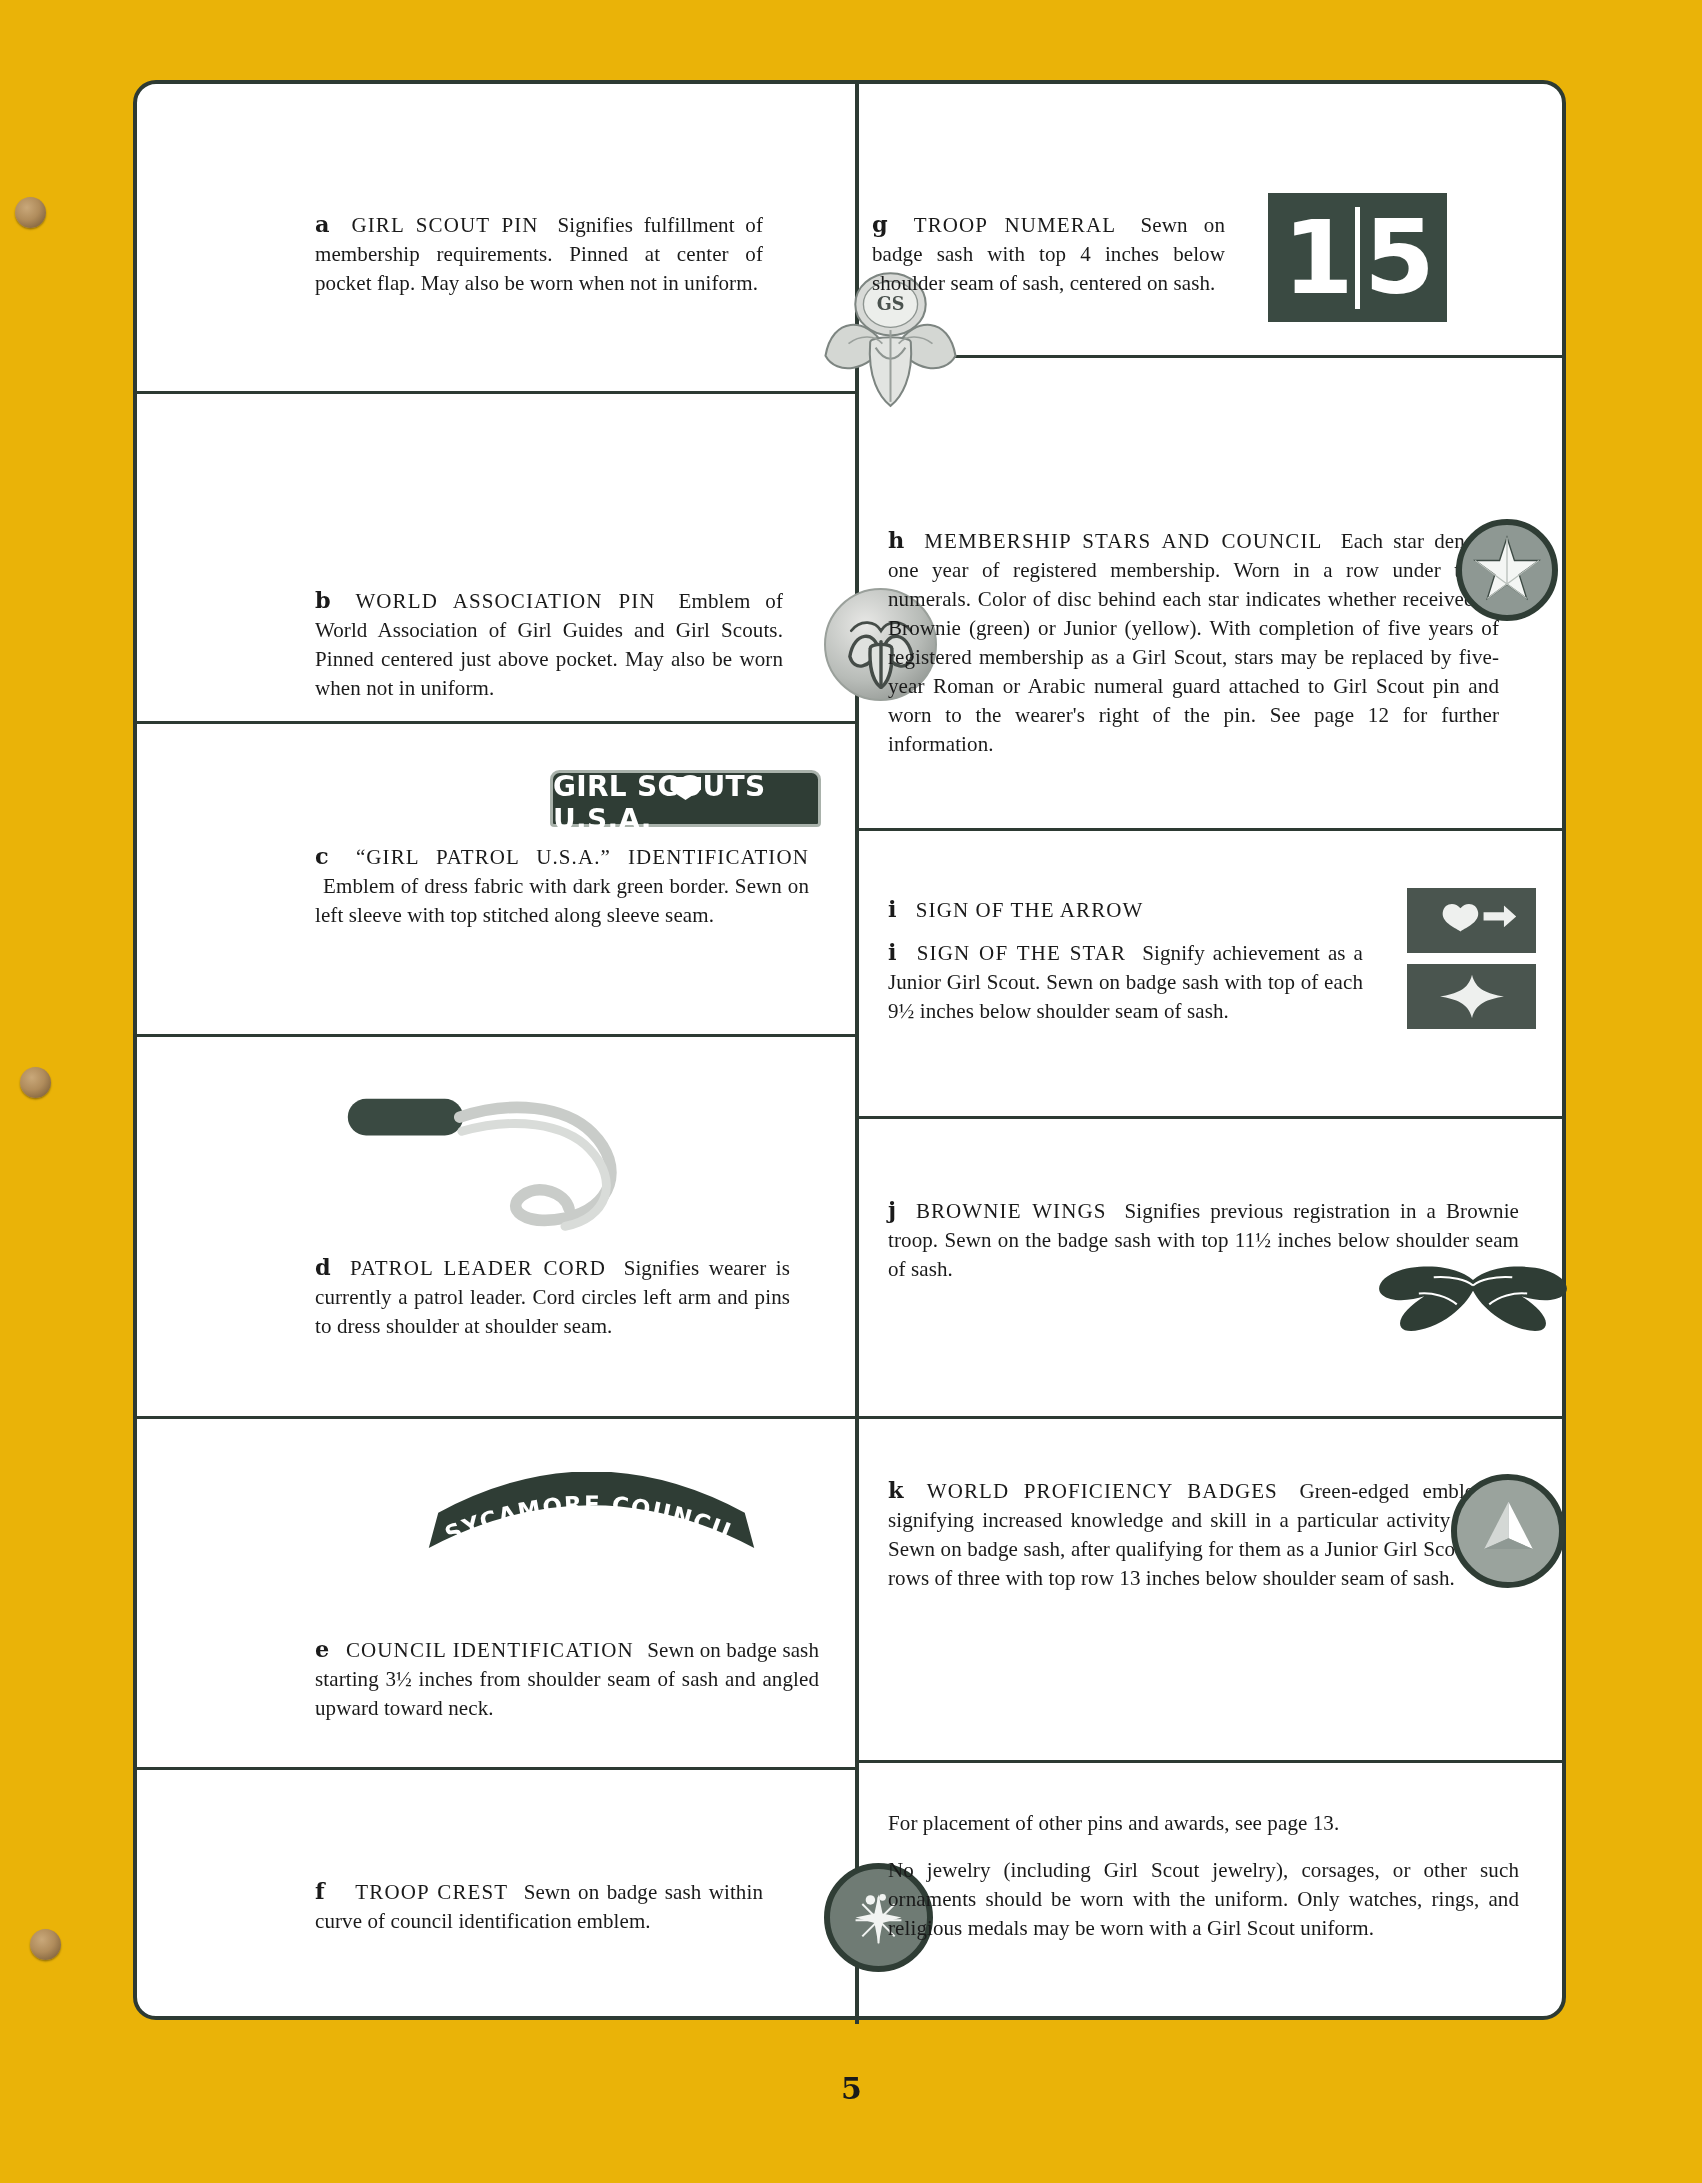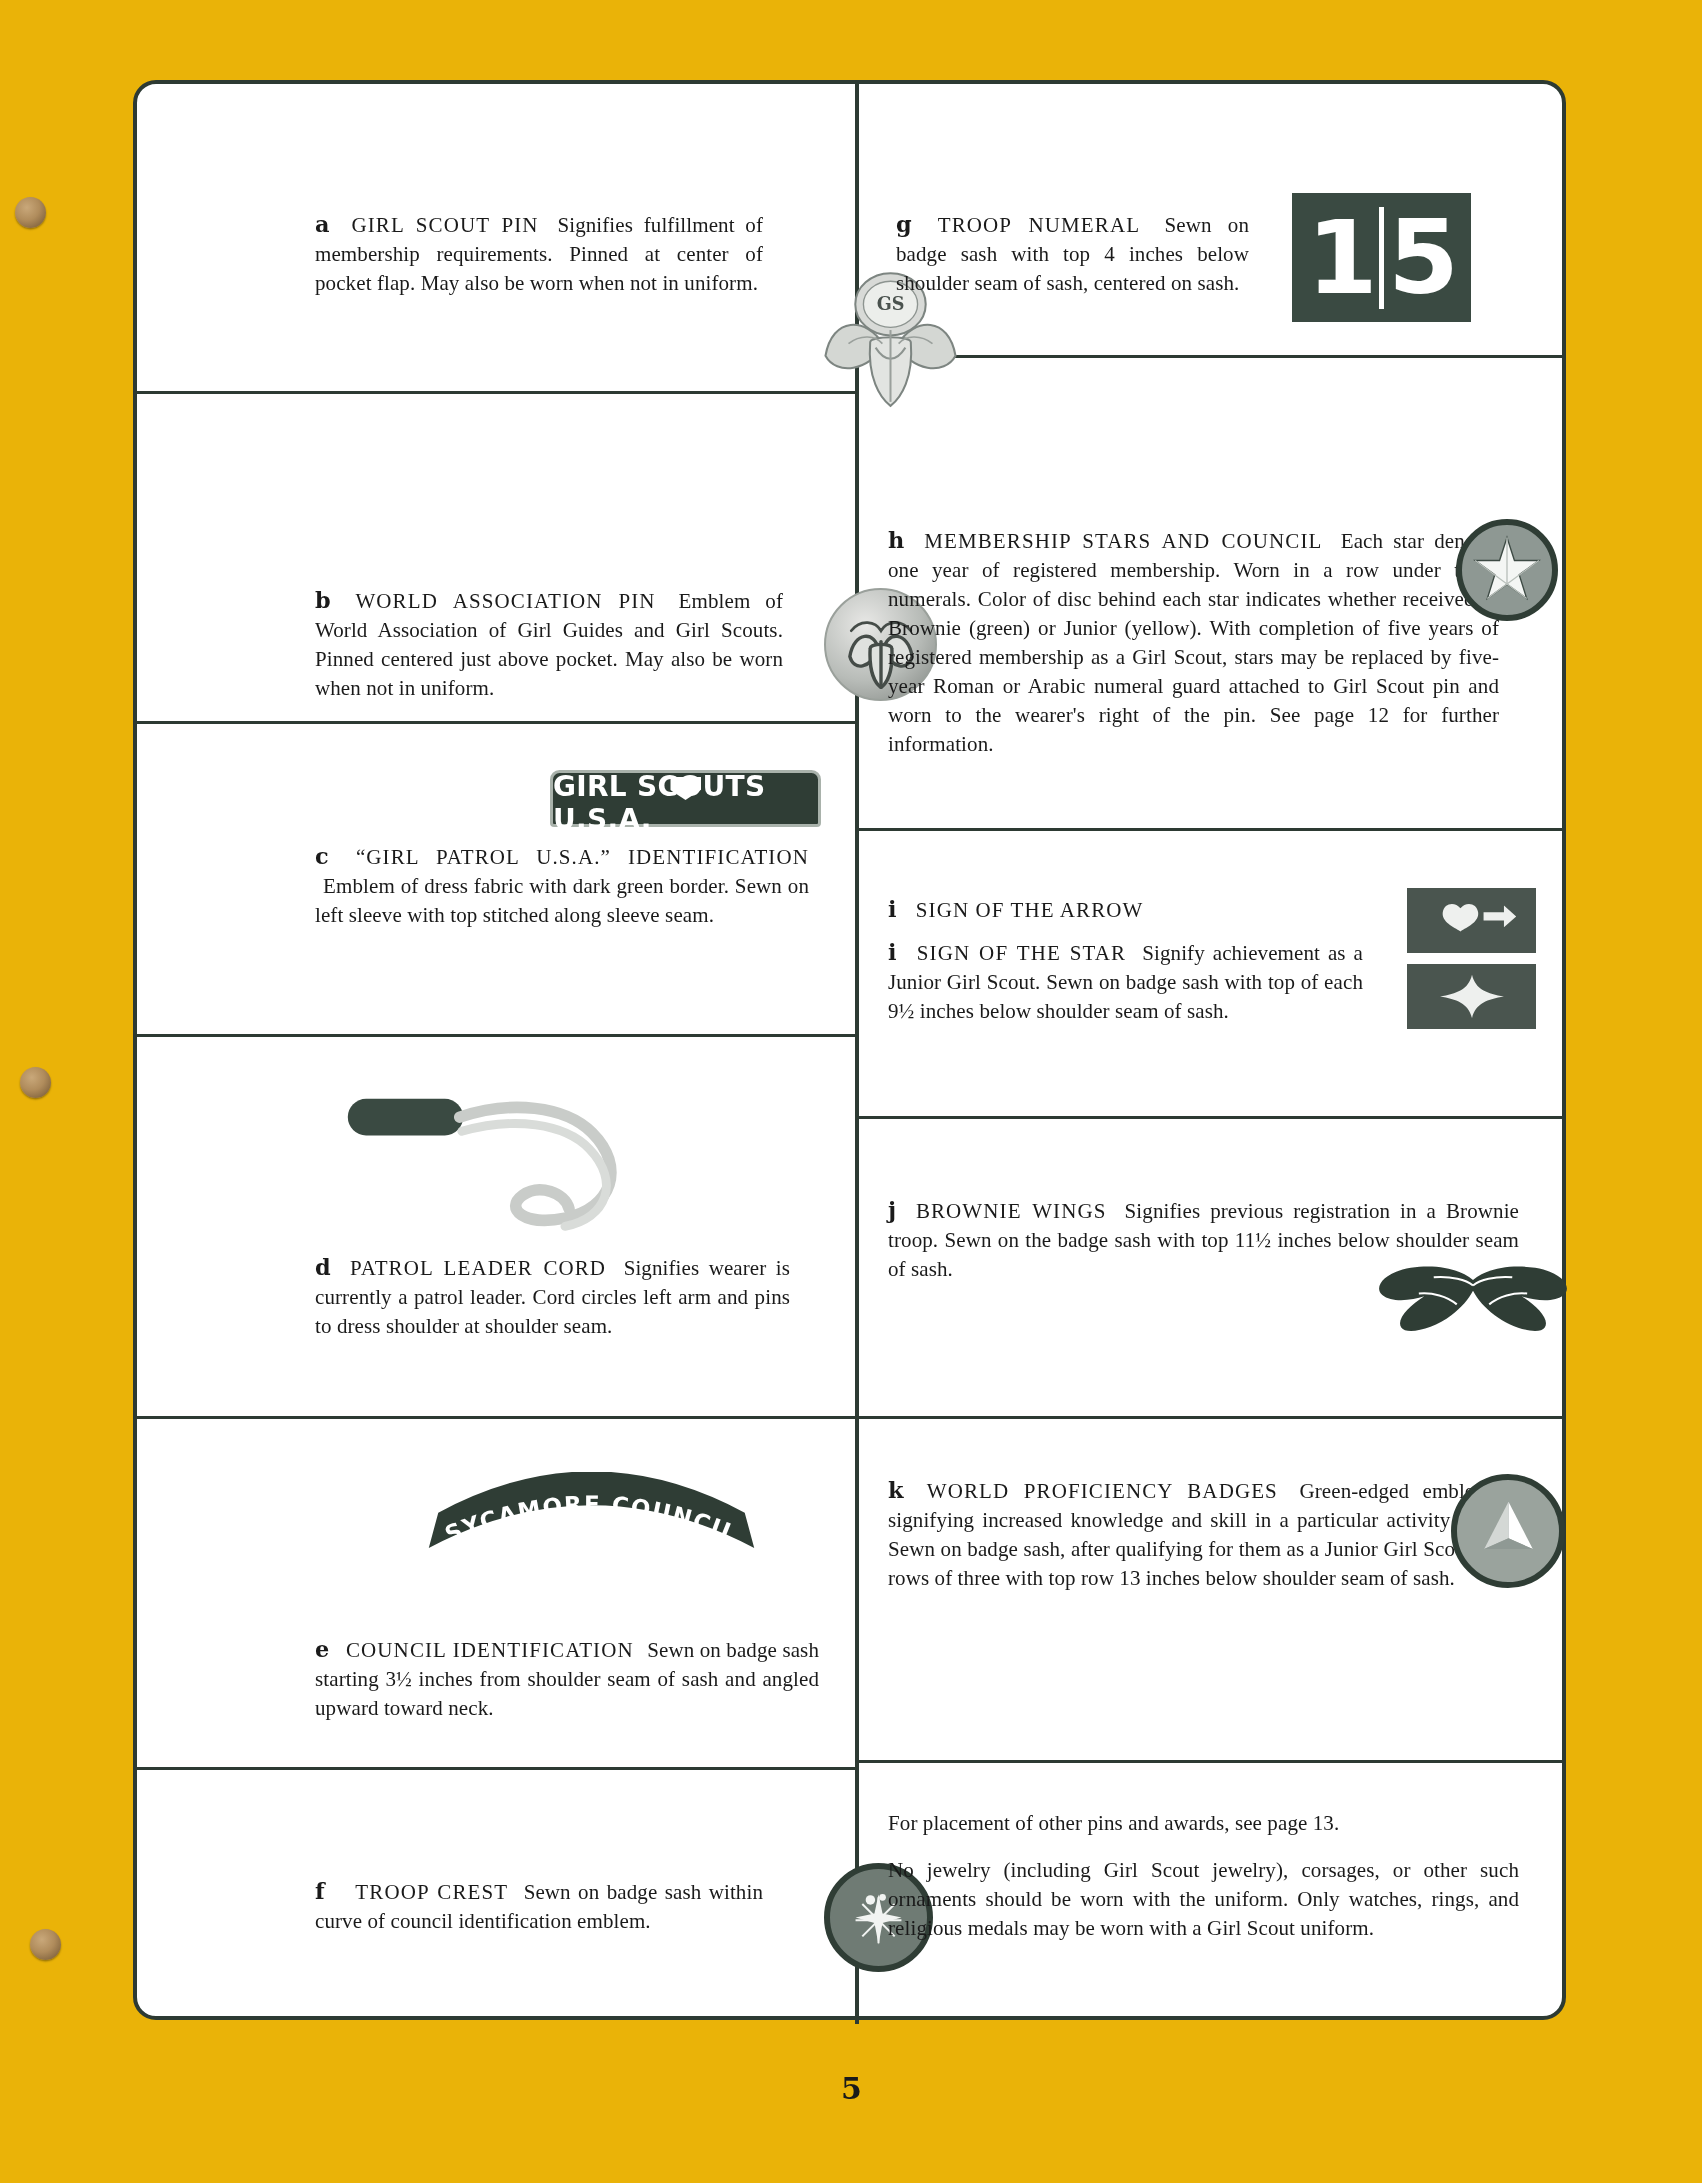--- a/index.html
+++ b/index.html
@@ -348,21 +348,21 @@
           <g stroke="#f2f4f2" stroke-width="3" fill="none" transform="translate(60,64)">
             <path d="M 0 -34 L 0 34 M -34 0 L 34 0 M -24 -24 L 24 24 M -24 24 L 24 -24"></path>
             <path d="M 0 -38 L 6 -10 L 34 -4 L 6 4 L 0 36 L -6 4 L -34 -4 L -6 -10 Z" fill="#f2f4f2" stroke="none"></path>
             <circle cx="-12" cy="-30" r="7" fill="#f2f4f2" stroke="none"></circle>
             <circle cx="6" cy="-34" r="5" fill="#f2f4f2" stroke="none"></circle>
           </g>
         </svg>
       </div>
     </div>
 
-    <div class="cell" style="left:726px; top:0; width:623px; height:271px;border-radius:7px;">
+    <div class="cell" style="left:702px; top:0; width:623px; height:271px;border-radius:7px;">
       <div class="body-text" style="position:absolute; left:33px; top:126px; width:353px;">
         <span class="letter">g</span>
         <span class="term" style="margin-left:9.5px;">TROOP NUMERAL</span>
         <span style="margin-left:8.1px;">Sewn on badge sash with top 4 inches below shoulder seam of sash, centered on sash.</span>
       </div>
       <div class="numeral-box" style="left:429px; top:109px; width:179px; height:129px;">
         <span class="digit">1</span>
         <span class="bar"></span>
         <span class="digit">5</span>
       </div>

